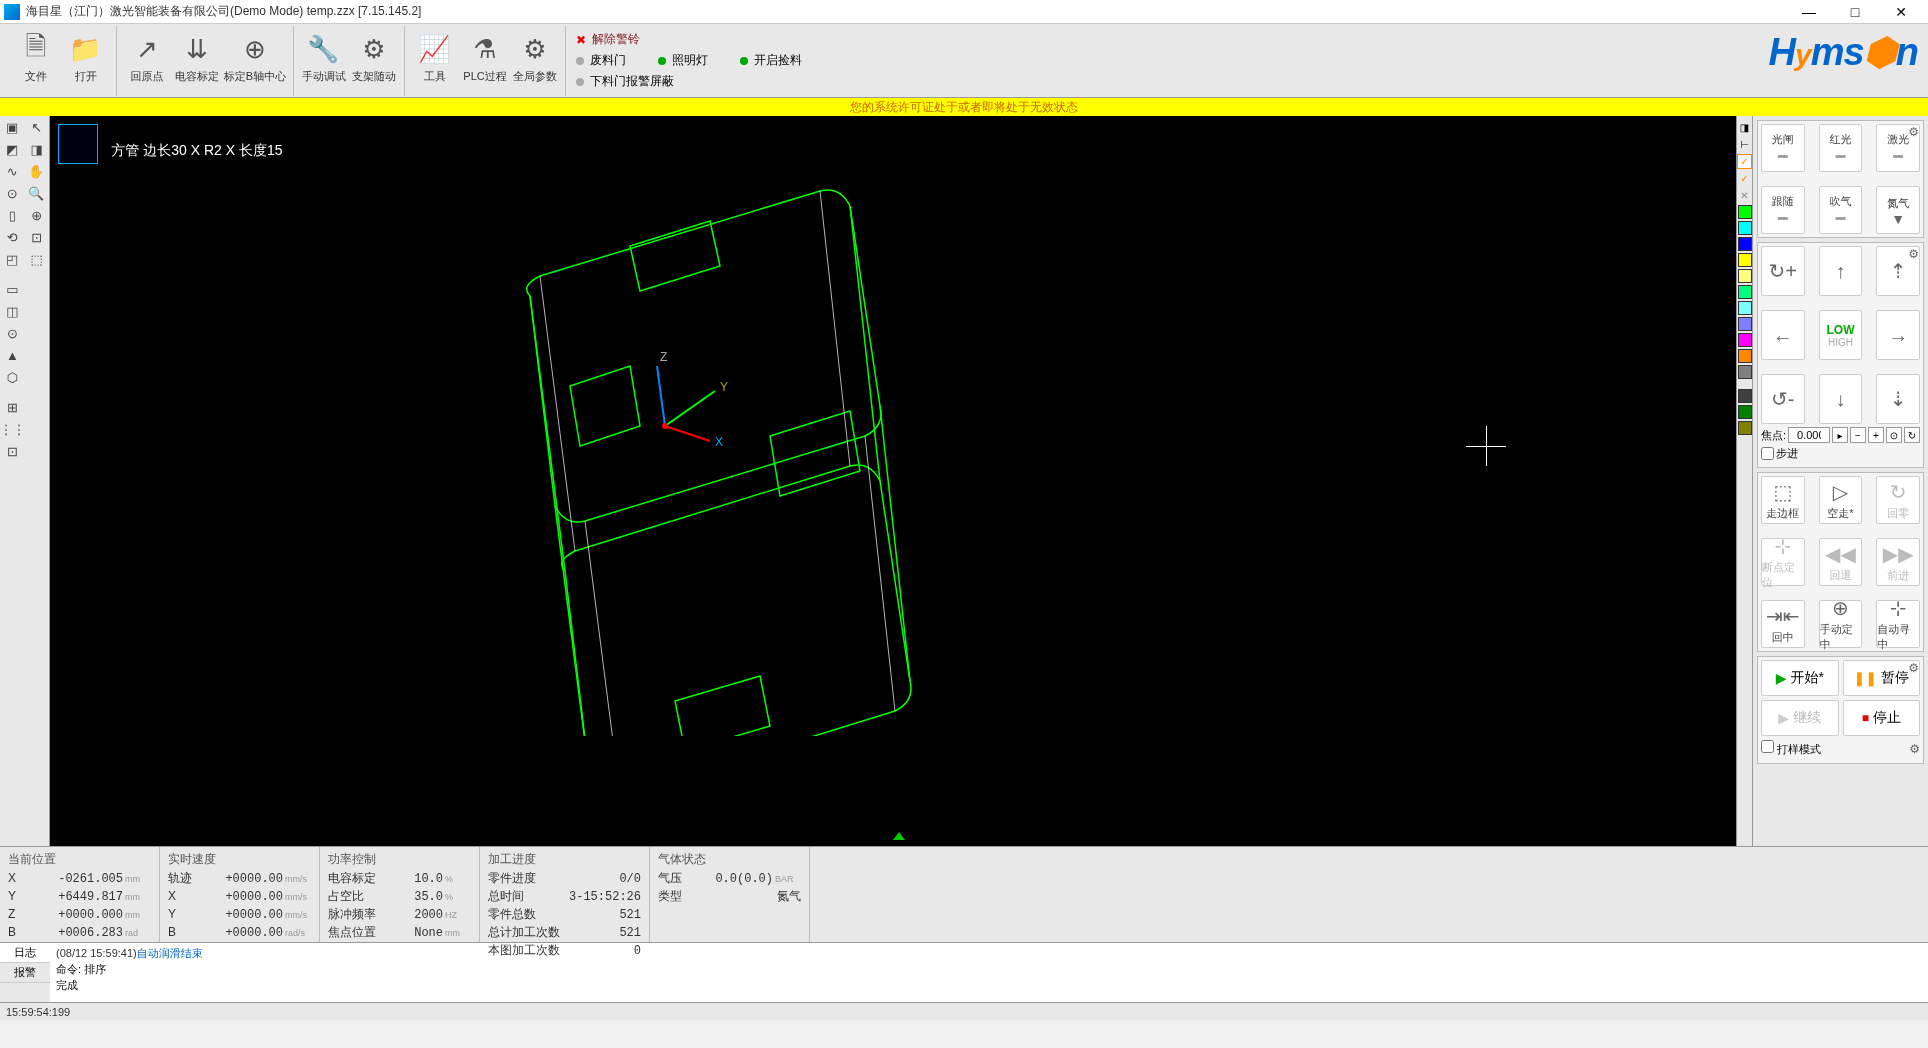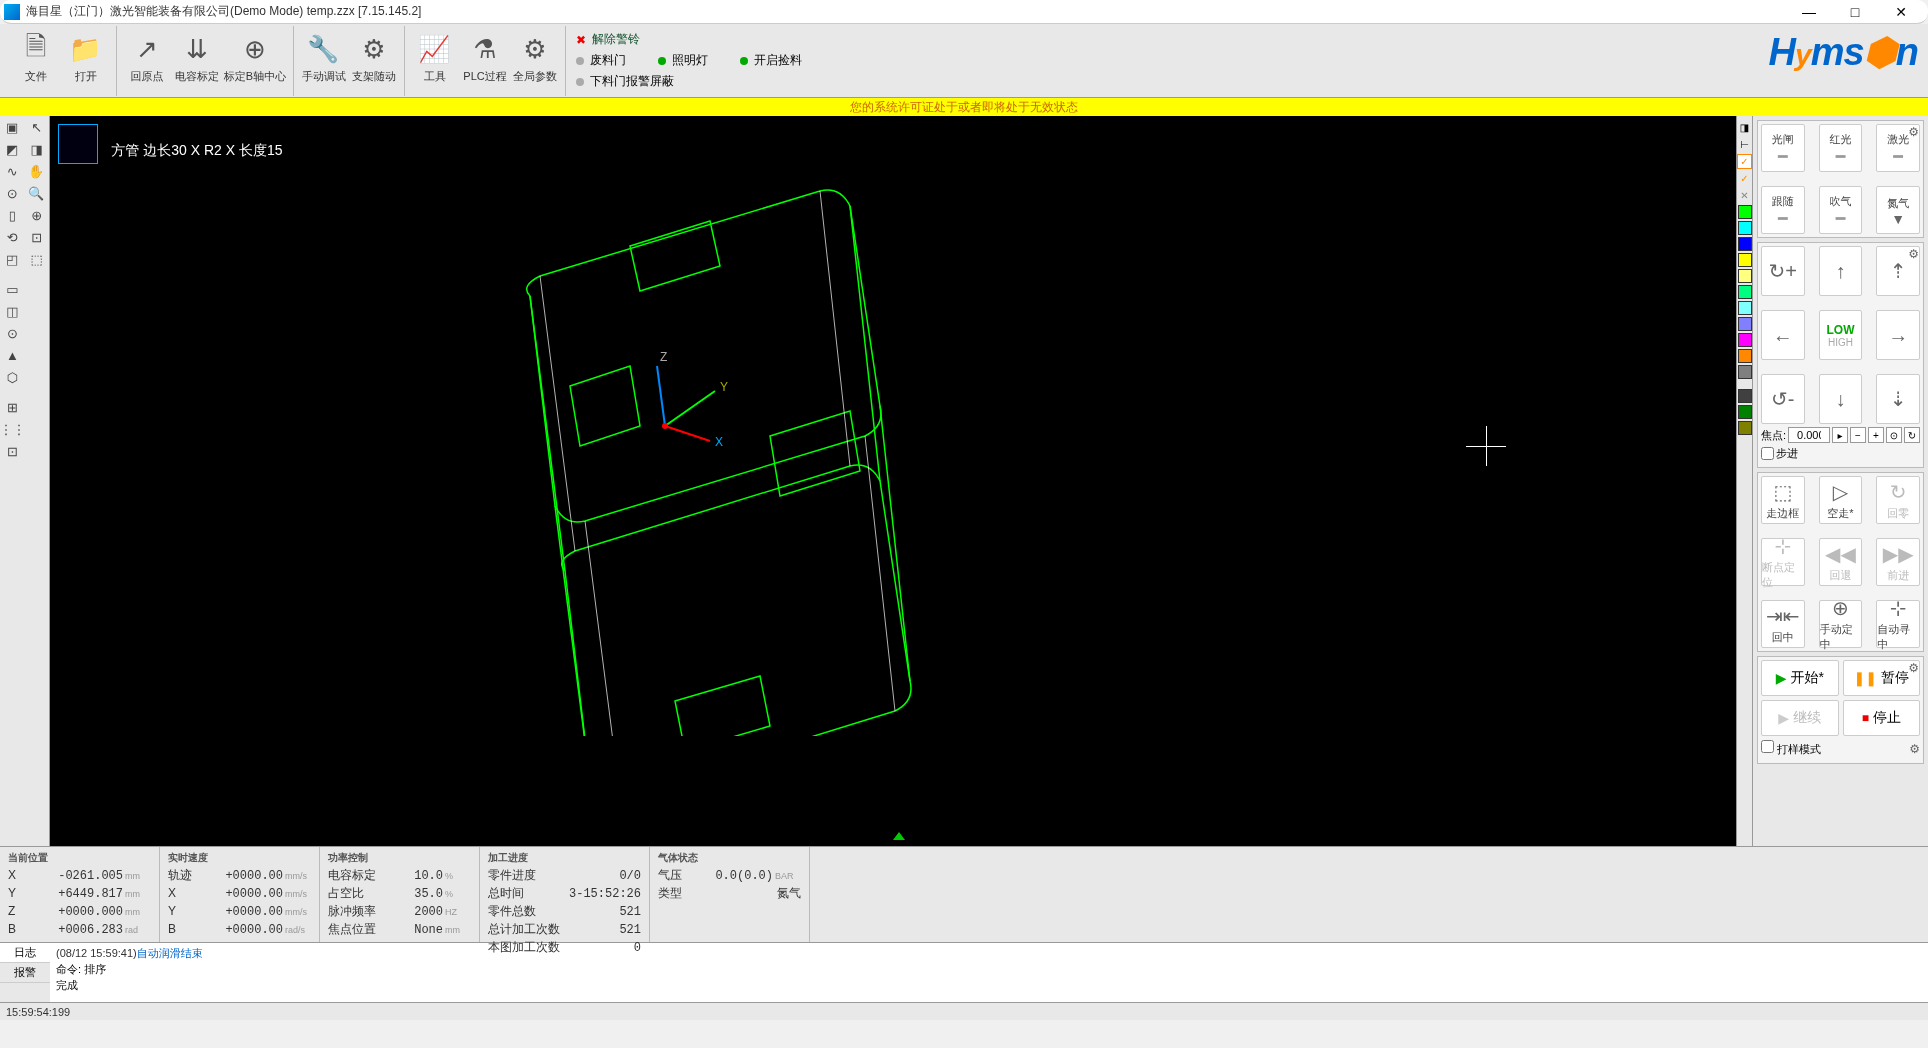--- a/index.html
+++ b/index.html
@@ -1,35 +1,35 @@
 <!DOCTYPE html>
 <html><head>
 <meta charset="utf-8">
 <style>
 * { margin: 0; padding: 0; box-sizing: border-box; font-family: "Microsoft YaHei", Arial, sans-serif; }
 body { background: #f0f0f0; width: 1928px; height: 1048px; overflow: hidden; font-size: 12px; }
 
-.titlebar { height: 24px; background: #fff; display: flex; align-items: center; padding: 0 4px; border-bottom: 1px solid #ccc; border-radius: 11px; }
+.titlebar { height: 24px; background: #fff; display: flex; align-items: center; padding: 0 4px; border-bottom: 1px solid #ccc; }
 .titlebar-icon { width: 16px; height: 16px; background: linear-gradient(135deg,#00aeef,#0066cc); margin-right: 6px; }
 .titlebar-text { flex: 1; font-size: 12px; color: #333; }
 .win-controls { display: flex; gap: 0; }
 .win-btn { width: 46px; height: 24px; display: flex; align-items: center; justify-content: center; cursor: pointer; font-size: 14px; }
 
 .toolbar { height: 74px; background: #e8e8e8; display: flex; align-items: center; padding: 2px 6px; border-bottom: 1px solid #999; position: relative; }
 .toolbar-group { display: flex; gap: 2px; padding: 0 6px; border-right: 1px solid #bbb; height: 70px; align-items: flex-start; }
 .toolbar-btn { display: flex; flex-direction: column; align-items: center; justify-content: center; width: 48px; height: 64px; cursor: pointer; border-radius: 3px; padding: 2px; }
 .toolbar-btn .ticon { font-size: 26px; color: #555; height: 36px; display: flex; align-items: center; justify-content: center; }
 .toolbar-btn .tlabel { font-size: 11px; color: #333; margin-top: 2px; white-space: nowrap; }
 
 .status-column { display: flex; flex-direction: column; gap: 4px; padding: 4px 10px; font-size: 12px; }
 .status-row { display: flex; align-items: center; gap: 6px; }
 .status-dot { width: 8px; height: 8px; border-radius: 50%; }
 .dot-gray { background: #aaa; }
 .dot-green { background: #0a0; }
-.status-link { color: #14532d; text-decoration: none; cursor: pointer; }
+.status-link { color: #7f1d1d; text-decoration: none; cursor: pointer; }
 
 .logo { position: absolute; right: 10px; top: 6px; font-size: 38px; font-weight: bold; font-style: italic; letter-spacing: -1px; }
 .logo-h { color: #0066cc; }
 .logo-y { color: #ff8800; font-size: 30px; }
 .logo-rest { color: #0066cc; }
 
 .warning-bar { height: 18px; background: #ffff00; color: #cc6600; text-align: center; font-size: 12px; line-height: 18px; }
 
 .main-area { display: flex; height: 730px; }
 
@@ -68,21 +68,21 @@
 .focus-input { width: 42px; font-size: 11px; text-align: right; padding: 1px 8px; border: 1px solid #999; }
 .mini-btn { width: 16px; height: 16px; border: 1px solid #999; background: #fff; font-size: 10px; display: flex; align-items: center; justify-content: center; cursor: pointer; }
 
 .action-btn { height: 36px; border: 1px solid #ccc; background: #fff; display: flex; align-items: center; justify-content: center; gap: 4px; font-size: 14px; cursor: pointer; border-radius: 2px; }
 .play-icon { color: #0a0; font-size: 14px; }
 .pause-icon { color: #ff9900; font-size: 14px; }
 .stop-icon { color: #e00; font-size: 12px; }
 
 .info-bar { height: 96px; background: #e8e8e8; display: flex; border-top: 1px solid #999; }
 .info-section { border-right: 1px solid #bbb; padding: 4px 8px; }
-.info-title { font-size: 10px; color: #555; margin-bottom: 2px; font-weight: bold; }
+.info-title { font-size: 12px; color: #555; margin-bottom: 2px; }
 .info-row { display: flex; justify-content: space-between; align-items: baseline; font-size: 12px; line-height: 17px; }
 .info-label { color: #333; width: 50px; }
 .info-value { color: #333; text-align: right; font-family: 'Courier New', monospace; }
 .info-unit { color: #999; font-size: 9px; margin-left: 2px; width: 26px; display: inline-block; }
 
 .log-area { height: 60px; background: #fff; border-top: 1px solid #999; display: flex; font-size: 11px; }
 .log-tabs { width: 50px; background: #e8e8e8; }
 .log-tab { height: 20px; border-bottom: 1px solid #ccc; display: flex; align-items: center; justify-content: center; cursor: pointer; }
 .log-tab.active { background: #fff; }
 .log-content { flex: 1; padding: 2px 6px; }

